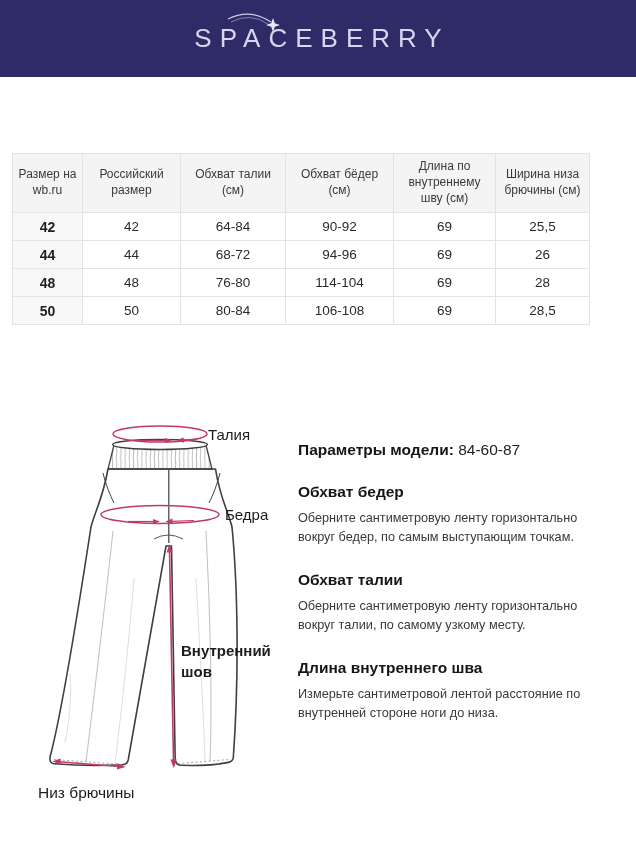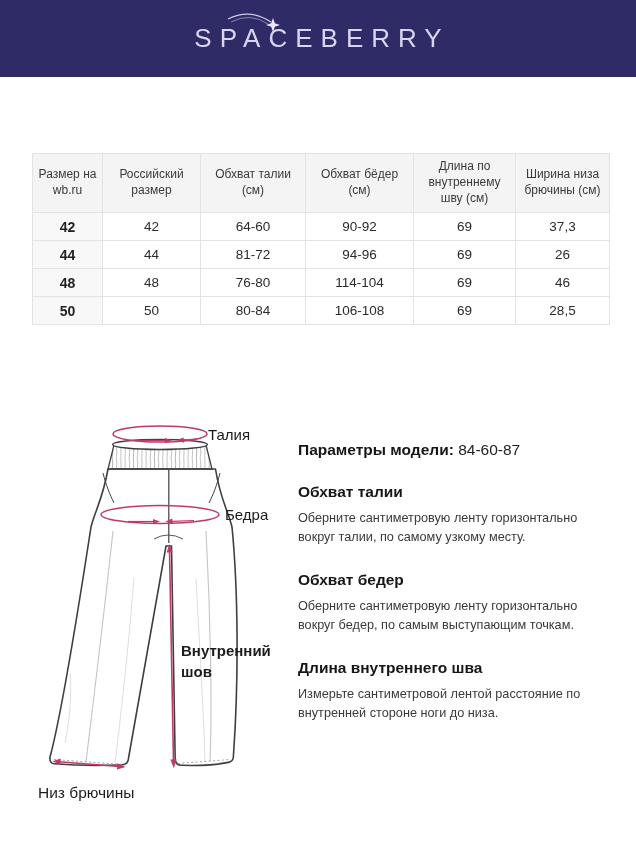--- a/index.html
+++ b/index.html
@@ -21,21 +21,21 @@
     color: #d9d5f0;
     font-size: 26px;
     font-weight: 300;
     letter-spacing: 8px;
     padding-left: 8px; 
     white-space: nowrap;
   }
   .comet { position: absolute; left: 38px; top: -14px; width: 64px; height: 28px; }
 
   
-  .size-table-wrap { position: absolute; left: 32px; top: 153px; }
+  .size-table-wrap { position: absolute; left: 12px; top: 153px; }
   table.size-table { border-collapse: collapse; table-layout: fixed; width: 577px; }
   .size-table th, .size-table td {
     border: 1px solid #e3e3e3;
     text-align: center; vertical-align: middle;
     padding: 2px 5px;
     overflow: hidden;
   }
   .size-table th {
     background: #f4f4f4;
     height: 54px;
@@ -97,40 +97,40 @@
           <th>Обхват талии (см)</th>
           <th>Обхват бёдер (см)</th>
           <th>Длина по внутреннему шву (см)</th>
           <th>Ширина низа брючины (см)</th>
         </tr>
       </thead>
       <tbody>
         <tr>
           <td class="first-col">42</td>
           <td>42</td>
-          <td>64-60</td>
+          <td>64-84</td>
           <td>90-92</td>
           <td>69</td>
-          <td>37,3</td>
+          <td>25,5</td>
         </tr>
         <tr>
           <td class="first-col">44</td>
           <td>44</td>
-          <td>81-72</td>
+          <td>68-72</td>
           <td>94-96</td>
           <td>69</td>
           <td>26</td>
         </tr>
         <tr>
           <td class="first-col">48</td>
           <td>48</td>
           <td>76-80</td>
           <td>114-104</td>
           <td>69</td>
-          <td>46</td>
+          <td>28</td>
         </tr>
         <tr>
           <td class="first-col">50</td>
           <td>50</td>
           <td>80-84</td>
           <td>106-108</td>
           <td>69</td>
           <td>28,5</td>
         </tr>
       </tbody>
@@ -209,26 +209,26 @@
     <text class="diag-label-hem" x="20" y="385">Низ брючины</text>
   </svg>
 
   <div class="right-col">
     <div class="model-line">
       <span class="ml-label">Параметры модели:</span>
       <span>84-60-87</span>
     </div>
 
     <div class="guide-section">
+      <div class="gs-title">Обхват бедер</div>
+      <div class="gs-text">Оберните сантиметровую ленту горизонтально вокруг бедер, по самым выступающим точкам.</div>
+    </div>
+    <div class="guide-section">
       <div class="gs-title">Обхват талии</div>
       <div class="gs-text">Оберните сантиметровую ленту горизонтально вокруг талии, по самому узкому месту.</div>
-    </div>
-    <div class="guide-section">
-      <div class="gs-title">Обхват бедер</div>
-      <div class="gs-text">Оберните сантиметровую ленту горизонтально вокруг бедер, по самым выступающим точкам.</div>
     </div>
     <div class="guide-section">
       <div class="gs-title">Длина внутреннего шва</div>
       <div class="gs-text">Измерьте сантиметровой лентой расстояние по внутренней стороне ноги до низа.</div>
     </div>
   </div>
 
 </div>
 
 </body></html>

